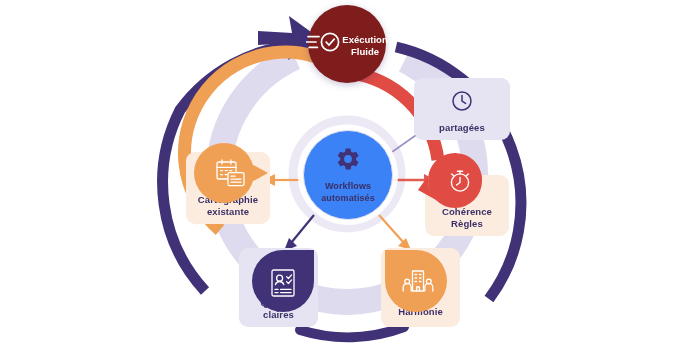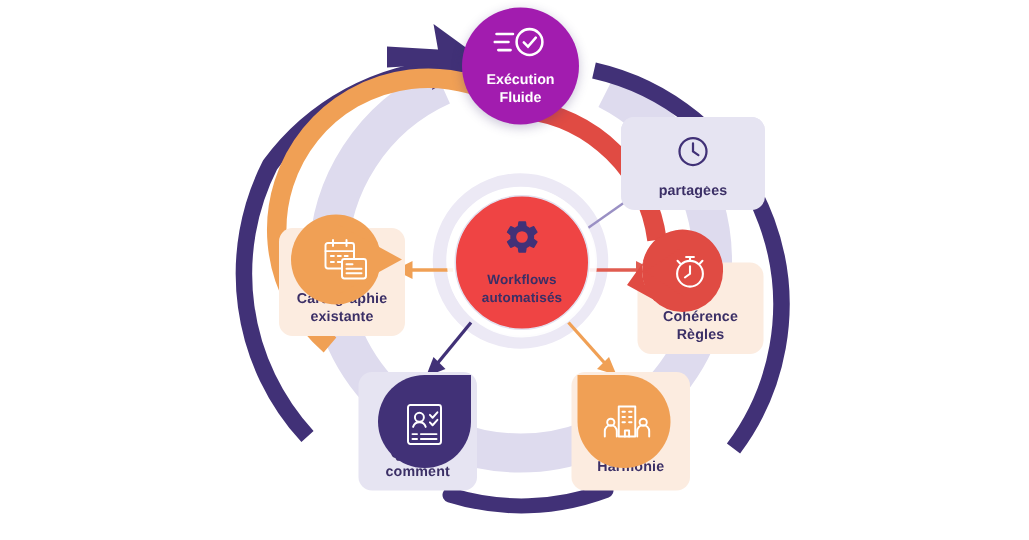--- a/index.html
+++ b/index.html
@@ -16,29 +16,29 @@
               letter-spacing:.1px;padding-bottom:7px;}
 
   
   .bubble{position:absolute;display:flex;align-items:center;justify-content:center;}
   .bubble svg{display:block;}
   .bubble .glyph{position:absolute;left:0;top:0;width:100%;height:100%;
                  display:flex;align-items:center;justify-content:center;}
 
   
   .hub{position:absolute;left:303px;top:130px;width:88px;height:88px;border-radius:50%;
-       background:#ef4444;border:1.4px solid #e3e1ef;
+       background:#3b82f6;border:1.4px solid #e3e1ef;
        display:flex;flex-direction:column;align-items:center;justify-content:center;
        box-shadow:0 0 0 5px rgba(255,255,255,.9);}
   .hub-label{margin-top:5px;font-size:9px;font-weight:bold;color:#3b2f66;
              line-height:1.3;text-align:center;letter-spacing:.1px;}
 
   
   .top-node{position:absolute;left:308px;top:5px;width:78px;height:78px;border-radius:50%;
-            background:#a21caf;display:flex;flex-direction:column;align-items:center;
+            background:#7f1d1d;display:flex;flex-direction:row;align-items:center;
             justify-content:center;box-shadow:0 2px 7px rgba(60,45,110,.28);}
   .top-label{margin-top:3px;font-size:9.5px;font-weight:bold;color:#ffffff;
              line-height:1.25;text-align:center;}
 </style>
 </head>
 <body>
 
 <div id="stage">
 
   <svg id="rings" viewBox="0 0 686 360">
@@ -114,21 +114,21 @@
       <div class="card-label" style="color:#3b2f66;padding-bottom:0;">
         <span>Harmonie</span>
       </div>
     </div>
   </div>
 
   <div class="card" style="left:239px;top:248px;width:79px;height:79px;background:#e6e4f2;">
     <div style="position:absolute;left:0;bottom:6px;width:100%;">
       <div class="card-label" style="color:#3b2f66;padding-bottom:0;">
         <span>Quand /</span><br>
-        <span>comment</span>
+        <span>claires</span>
       </div>
     </div>
   </div>
 
   <div class="card" style="left:186px;top:152px;width:84px;height:72px;background:#fcece0;">
     <div style="position:absolute;left:0;bottom:6px;width:100%;">
       <div class="card-label" style="color:#3b2f66;padding-bottom:0;">
         <span>Cartographie</span><br>
         <span>existante</span>
       </div>

